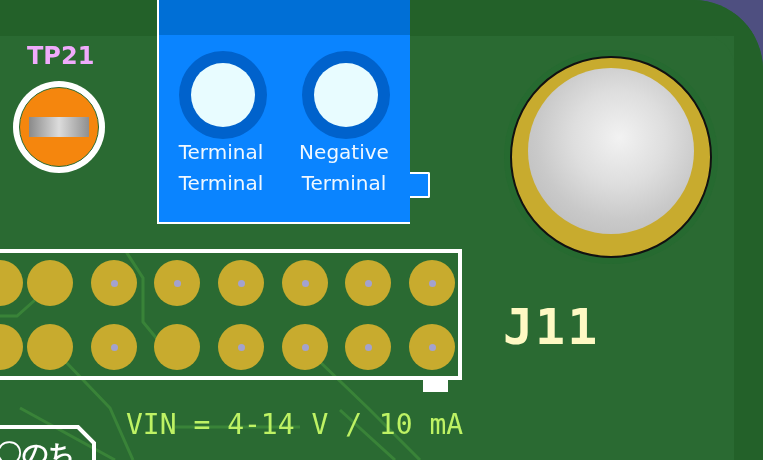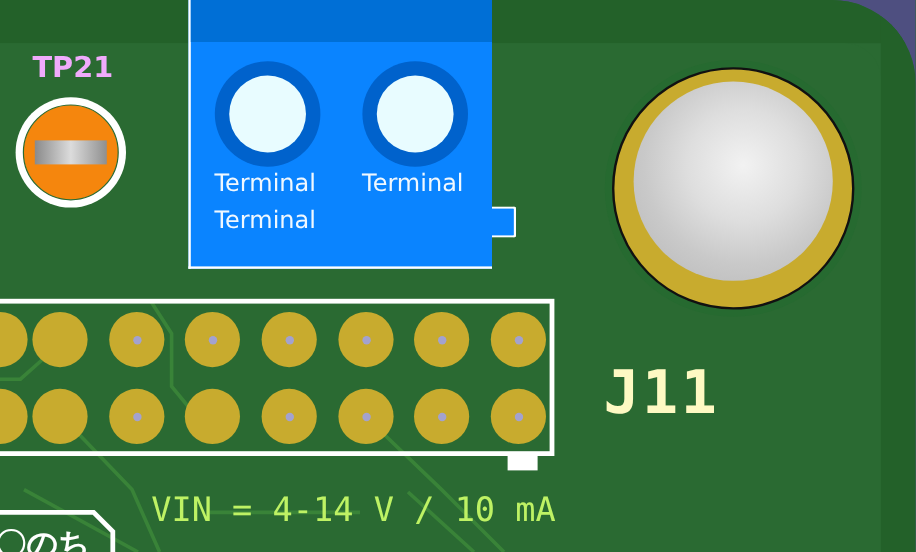--- a/index.html
+++ b/index.html
@@ -62,20 +62,21 @@
       <div class="term-core"></div>
     </div>
     <div class="abs term-ring" style="left:143px; top:51px;">
       <div class="term-core"></div>
     </div>
     <div class="term-label" style="left:-3px; top:137px;">
       <div>Terminal</div>
       <div>Terminal</div>
     </div>
     <div class="term-label" style="left:120px; top:137px;">
+      <div>Negative</div>
       <div>Terminal</div>
     </div>
   </div>
   <div id="terminal-tab" class="abs"></div>
 
   <div id="mh-outer" class="abs"></div>
   <div id="mh-inner" class="abs"></div>
 
   <div id="header-outline" class="abs"></div>
   <div id="header-notch" class="abs"></div>

